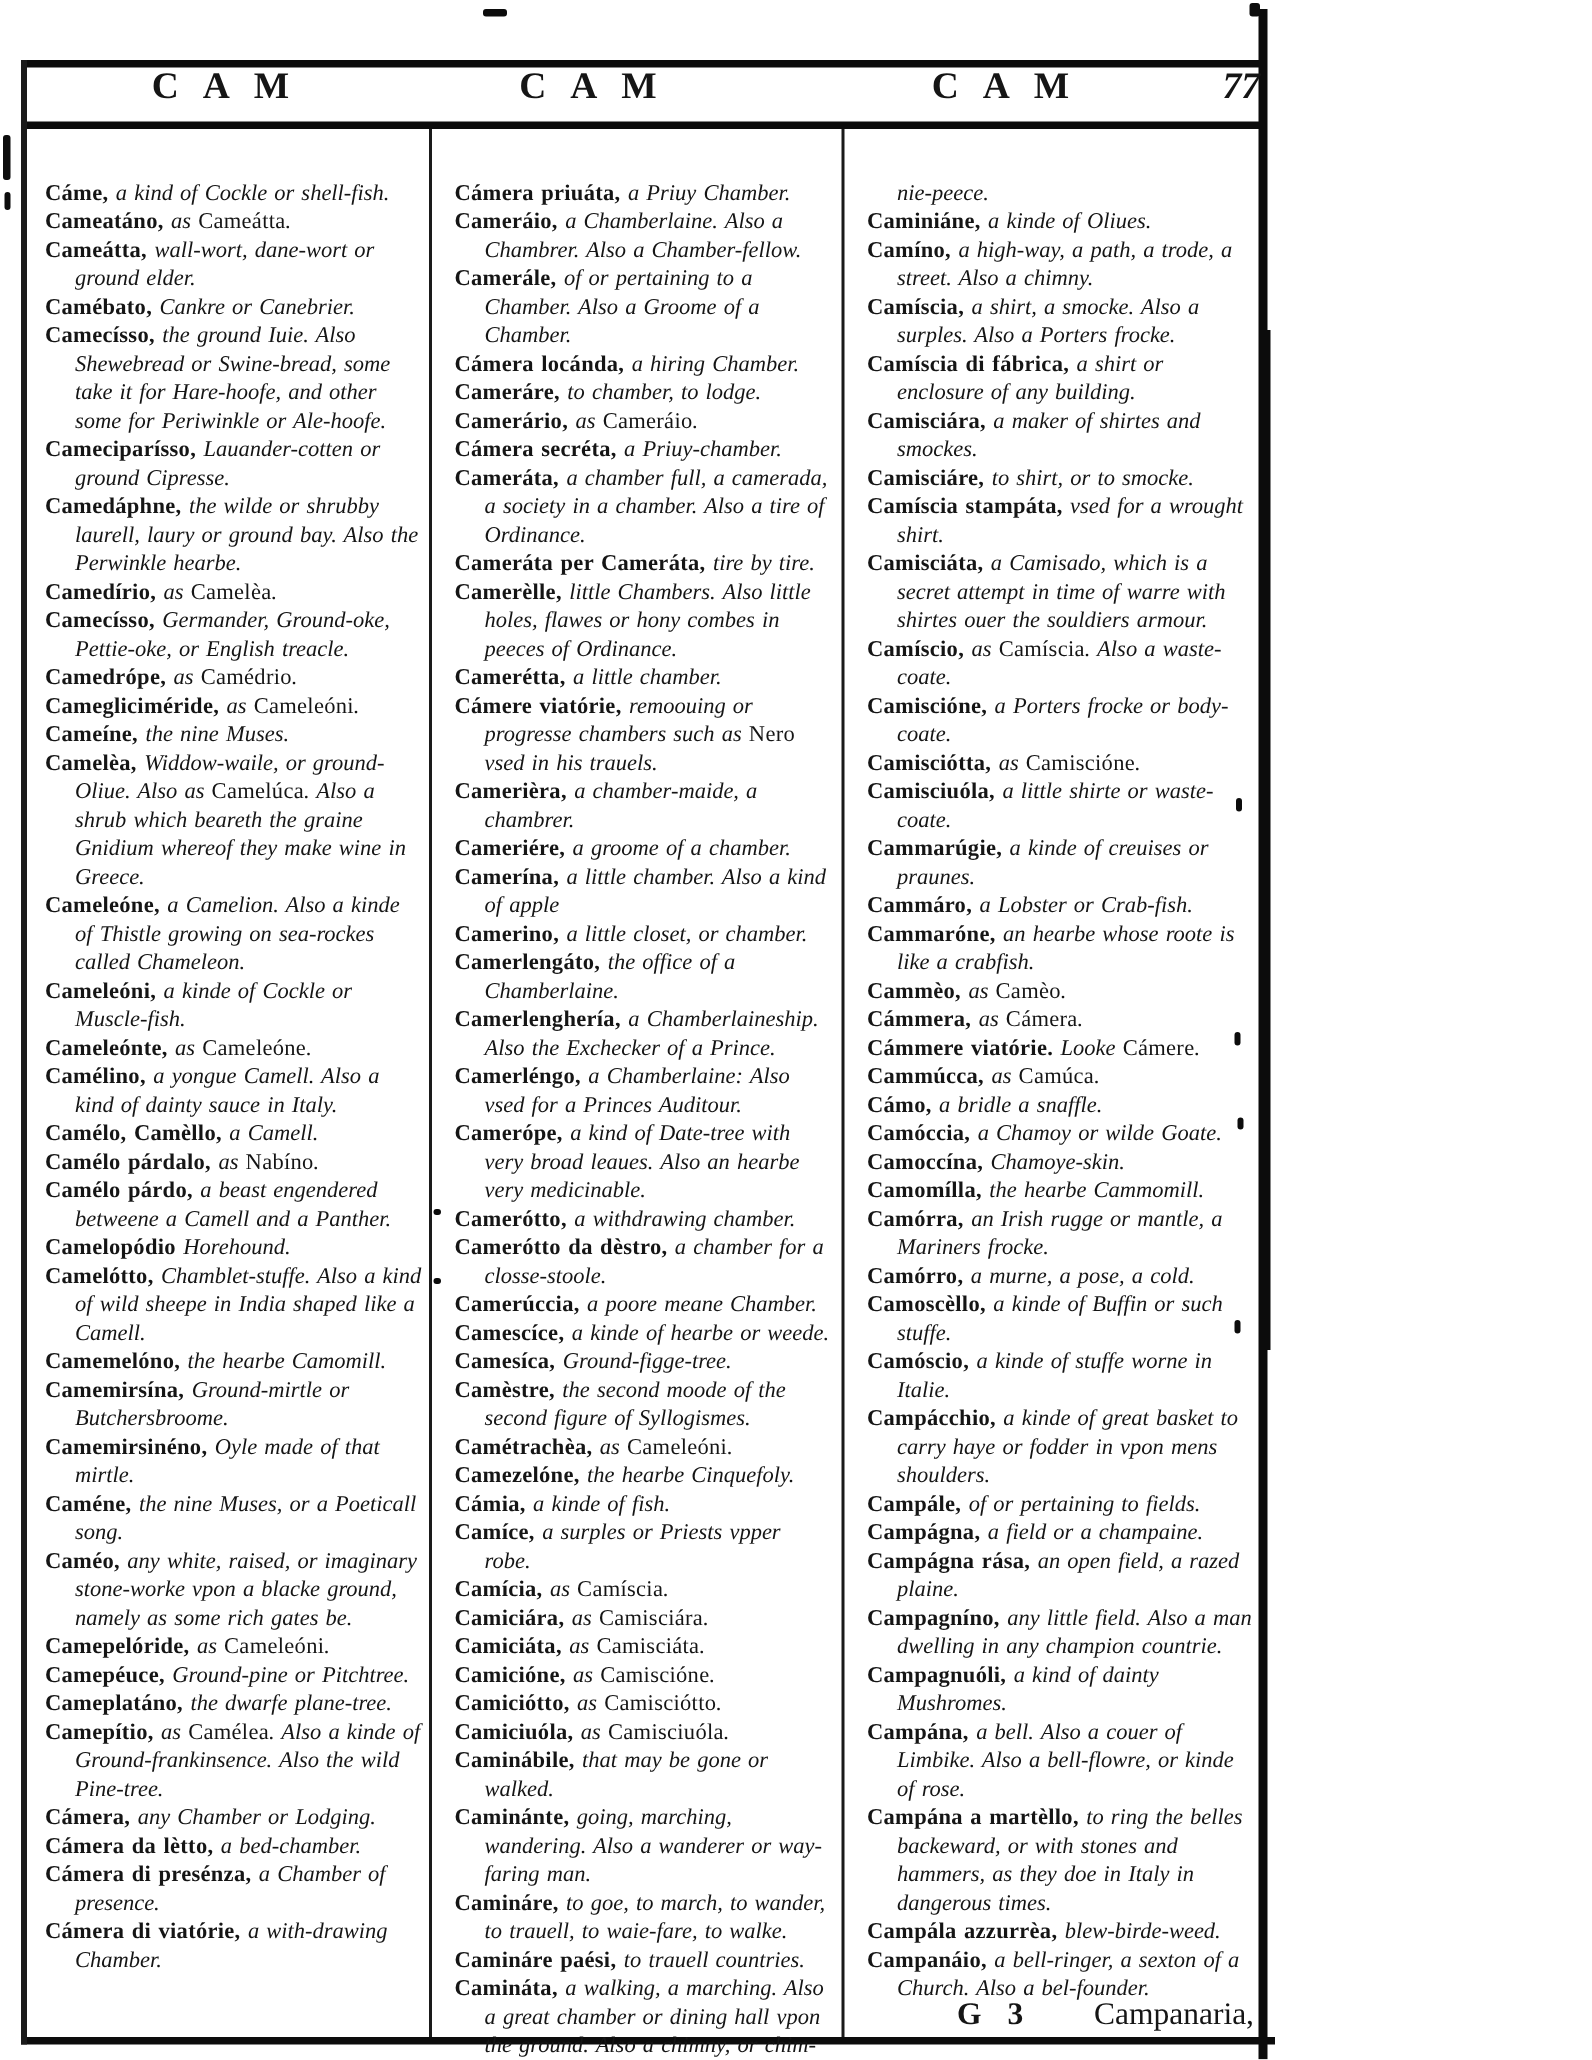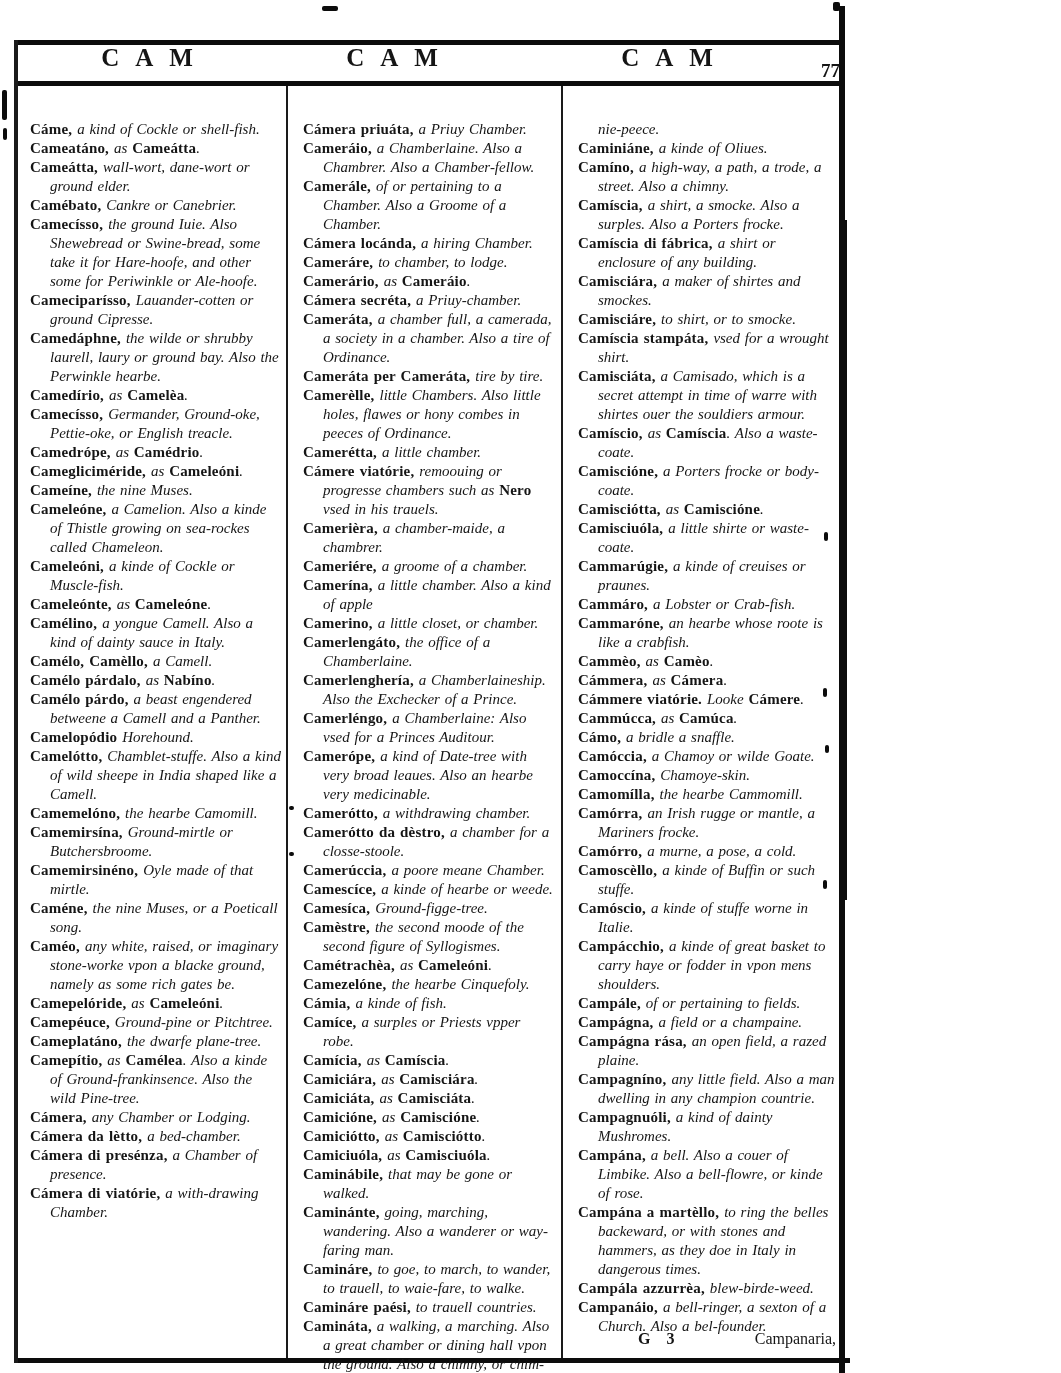--- a/index.html
+++ b/index.html
@@ -4,31 +4,31 @@
 <style>
   html,body{margin:0;padding:0;background:#ffffff;}
   .page{position:relative;width:877px;height:1373px;background:#ffffff;overflow:hidden;
         font-family:"Liberation Serif","DejaVu Serif",serif;color:#151515;}
   
   .rule{position:absolute;background:#0c0c0c;}
   .rule.soft{background:#1a1a1a;}
   
   .running-head{position:absolute;top:44px;height:34px;font-weight:bold;font-size:25px;
         letter-spacing:16px;text-align:center;white-space:nowrap;}
-  .page-num{position:absolute;top:60px;font-size:19px;font-weight:bold;}
+  .page-num{position:absolute;top:44px;font-size:25px;font-style:italic;font-weight:bold;}
   
   .col{position:absolute;top:92px;font-size:15px;line-height:19px;text-align:left;margin-top:28px;}
   .entry{padding-left:20px;text-indent:-20px;word-spacing:1px;}
   .entry.cont{padding-left:20px;text-indent:0;}
   .head{font-style:normal;font-weight:bold;letter-spacing:0.2px;}
   .def{font-style:italic;}
-  .def .ref{font-style:normal;font-weight:bold;letter-spacing:0.2px;}
+  .def .ref{font-style:normal;font-weight:normal;letter-spacing:0.2px;}
   
   .colophon{position:absolute;display:flex;justify-content:space-between;
-        font-size:16px;}
+        font-size:21px;}
   .sig{font-weight:bold;letter-spacing:6px;}
   .catch{font-weight:normal;}
   .speck{position:absolute;background:#0c0c0c;border-radius:2px;}
 </style>
 </head>
 <body>
 
 <div class="page">
 
   <div class="rule" style="left:14px;top:40px;width:830px;height:5px;"></div>
@@ -62,20 +62,21 @@
       <div class="entry"><span class="head">Cameátta, </span><span class="def"><span>wall-wort, dane-wort or ground elder.</span></span></div>
       <div class="entry"><span class="head">Camébato, </span><span class="def"><span>Cankre or Canebrier.</span></span></div>
       <div class="entry"><span class="head">Camecísso, </span><span class="def"><span>the ground Iuie. Also Shewebread or Swine-bread, some take it for Hare-hoofe, and other some for Periwinkle or Ale-hoofe.</span></span></div>
       <div class="entry"><span class="head">Cameciparísso, </span><span class="def"><span>Lauander-cotten or ground Cipresse.</span></span></div>
       <div class="entry"><span class="head">Camedáphne, </span><span class="def"><span>the wilde or shrubby laurell, laury or ground bay. Also the Perwinkle hearbe.</span></span></div>
       <div class="entry"><span class="head">Camedírio, </span><span class="def"><span>as </span><span class="ref">Camelèa</span><span>.</span></span></div>
       <div class="entry"><span class="head">Camecísso, </span><span class="def"><span>Germander, Ground-oke, Pettie-oke, or English treacle.</span></span></div>
       <div class="entry"><span class="head">Camedrópe, </span><span class="def"><span>as </span><span class="ref">Camédrio</span><span>.</span></span></div>
       <div class="entry"><span class="head">Camegliciméride, </span><span class="def"><span>as </span><span class="ref">Cameleóni</span><span>.</span></span></div>
       <div class="entry"><span class="head">Cameíne, </span><span class="def"><span>the nine Muses.</span></span></div>
+      <div class="entry"><span class="head">Camelèa, </span><span class="def"><span>Widdow-waile, or ground-Oliue. Also as </span><span class="ref">Camelúca</span><span>. Also a shrub which beareth the graine Gnidium whereof they make wine in Greece.</span></span></div>
       <div class="entry"><span class="head">Cameleóne, </span><span class="def"><span>a Camelion. Also a kinde of Thistle growing on sea-rockes called Chameleon.</span></span></div>
       <div class="entry"><span class="head">Cameleóni, </span><span class="def"><span>a kinde of Cockle or Muscle-fish.</span></span></div>
       <div class="entry"><span class="head">Cameleónte, </span><span class="def"><span>as </span><span class="ref">Cameleóne</span><span>.</span></span></div>
       <div class="entry"><span class="head">Camélino, </span><span class="def"><span>a yongue Camell. Also a kind of dainty sauce in Italy.</span></span></div>
       <div class="entry"><span class="head">Camélo, Camèllo, </span><span class="def"><span>a Camell.</span></span></div>
       <div class="entry"><span class="head">Camélo párdalo, </span><span class="def"><span>as </span><span class="ref">Nabíno</span><span>.</span></span></div>
       <div class="entry"><span class="head">Camélo párdo, </span><span class="def"><span>a beast engendered betweene a Camell and a Panther.</span></span></div>
       <div class="entry"><span class="head">Camelopódio </span><span class="def"><span>Horehound.</span></span></div>
       <div class="entry"><span class="head">Camelótto, </span><span class="def"><span>Chamblet-stuffe. Also a kind of wild sheepe in India shaped like a Camell.</span></span></div>
       <div class="entry"><span class="head">Camemelóno, </span><span class="def"><span>the hearbe Camomill.</span></span></div>

